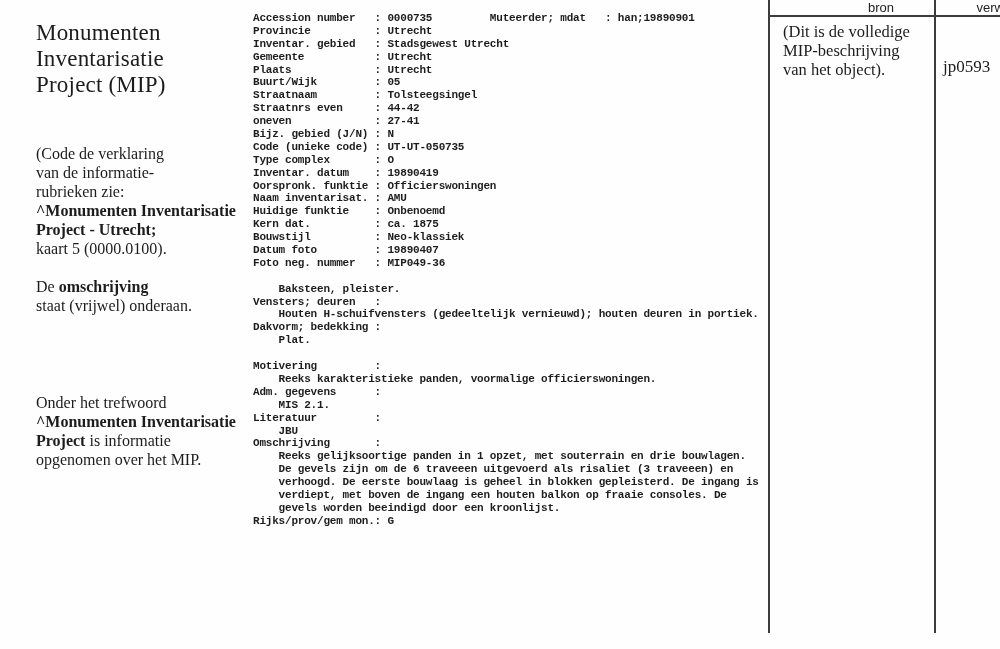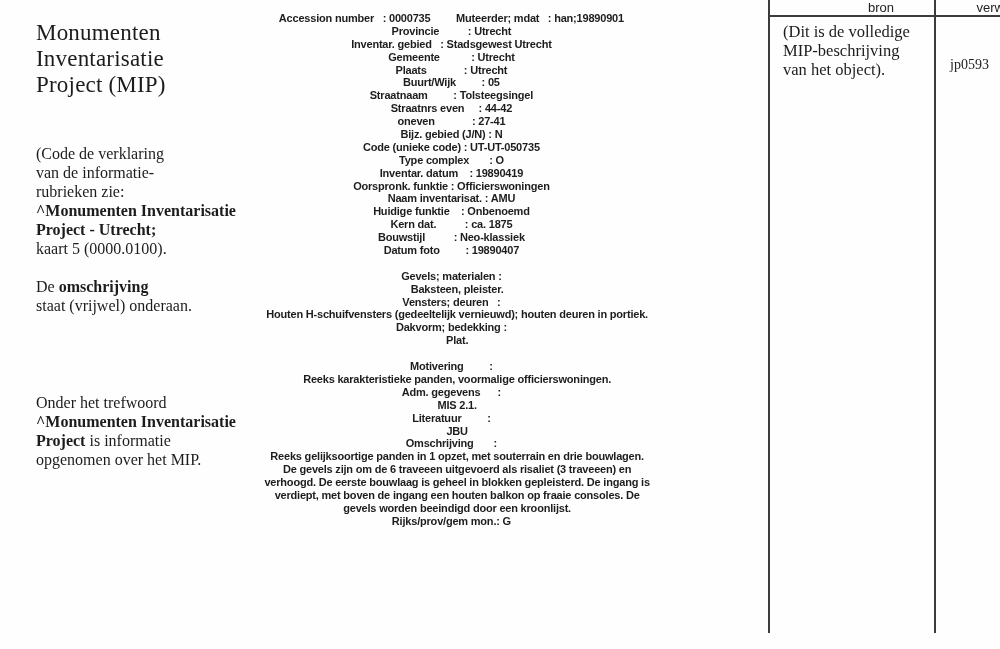--- a/index.html
+++ b/index.html
@@ -12,38 +12,38 @@
   
   .page-title{left:36px;top:20px;font-size:23px;line-height:26px;letter-spacing:.2px;white-space:nowrap;}
   .note{font-size:16px;line-height:19px;white-space:nowrap;}
   .note1{left:36px;top:144px;}
   .note2{left:36px;top:277px;}
   .note3{left:36px;top:393px;}
   .bold{font-weight:bold;}
   
   .record{
     left:253px;top:12px;
-    font-family:Liberation Sans, sans-serif;
+    font-family:Liberation Mono, monospace;
     font-size:11px;line-height:12.9px;letter-spacing:-0.2px;
-    font-weight:600;color:#1d1d1d;text-align:center;
+    font-weight:600;color:#1d1d1d;
   }
   .mono-line{white-space:pre;height:12.9px;}
   
   .vline{width:2px;background:#3c3c3c;top:0;height:633px;}
   .vline-bron{left:768px;}
   .vline-verwerkt{left:934px;}
   .hline{left:769px;top:15px;width:231px;height:2px;background:#3c3c3c;}
   .col-header{
     top:0;height:15px;line-height:15px;text-align:center;
     font-family:"Liberation Sans",sans-serif;font-size:13px;color:#222;padding-left:29px;
   }
   .bron-header{left:770px;width:164px;}
   .verwerkt-header{left:936px;width:72px;}
   .bron-note{left:783px;top:22px;font-size:16.5px;line-height:19px;white-space:nowrap;}
-  .verwerkt-value{left:943px;top:57px;font-size:14px;margin-left:7px;}
+  .verwerkt-value{left:943px;top:57px;font-size:17px;}
 </style>
 </head>
 <body>
 
 <div class="abs page-title">
   <div>Monumenten</div>
   <div>Inventarisatie</div>
   <div>Project (MIP)</div>
 </div>
 
@@ -81,22 +81,22 @@
     <div class="mono-line">Bijz. gebied (J/N) : N</div>
     <div class="mono-line">Code (unieke code) : UT-UT-050735</div>
     <div class="mono-line">Type complex       : O</div>
     <div class="mono-line">Inventar. datum    : 19890419</div>
     <div class="mono-line">Oorspronk. funktie : Officierswoningen</div>
     <div class="mono-line">Naam inventarisat. : AMU</div>
     <div class="mono-line">Huidige funktie    : Onbenoemd</div>
     <div class="mono-line">Kern dat.          : ca. 1875</div>
     <div class="mono-line">Bouwstijl          : Neo-klassiek</div>
     <div class="mono-line">Datum foto         : 19890407</div>
+    <div class="mono-line">Foto neg. nummer   : MIP049-36</div>
     <div class="mono-line"></div>
-    <div class="mono-line">Gevels; materialen :</div>
     <div class="mono-line">    Baksteen, pleister.</div>
     <div class="mono-line">Vensters; deuren   :</div>
     <div class="mono-line">    Houten H-schuifvensters (gedeeltelijk vernieuwd); houten deuren in portiek.</div>
     <div class="mono-line">Dakvorm; bedekking :</div>
     <div class="mono-line">    Plat.</div>
     <div class="mono-line"></div>
     <div class="mono-line">Motivering         :</div>
     <div class="mono-line">    Reeks karakteristieke panden, voormalige officierswoningen.</div>
     <div class="mono-line">Adm. gegevens      :</div>
     <div class="mono-line">    MIS 2.1.</div>

